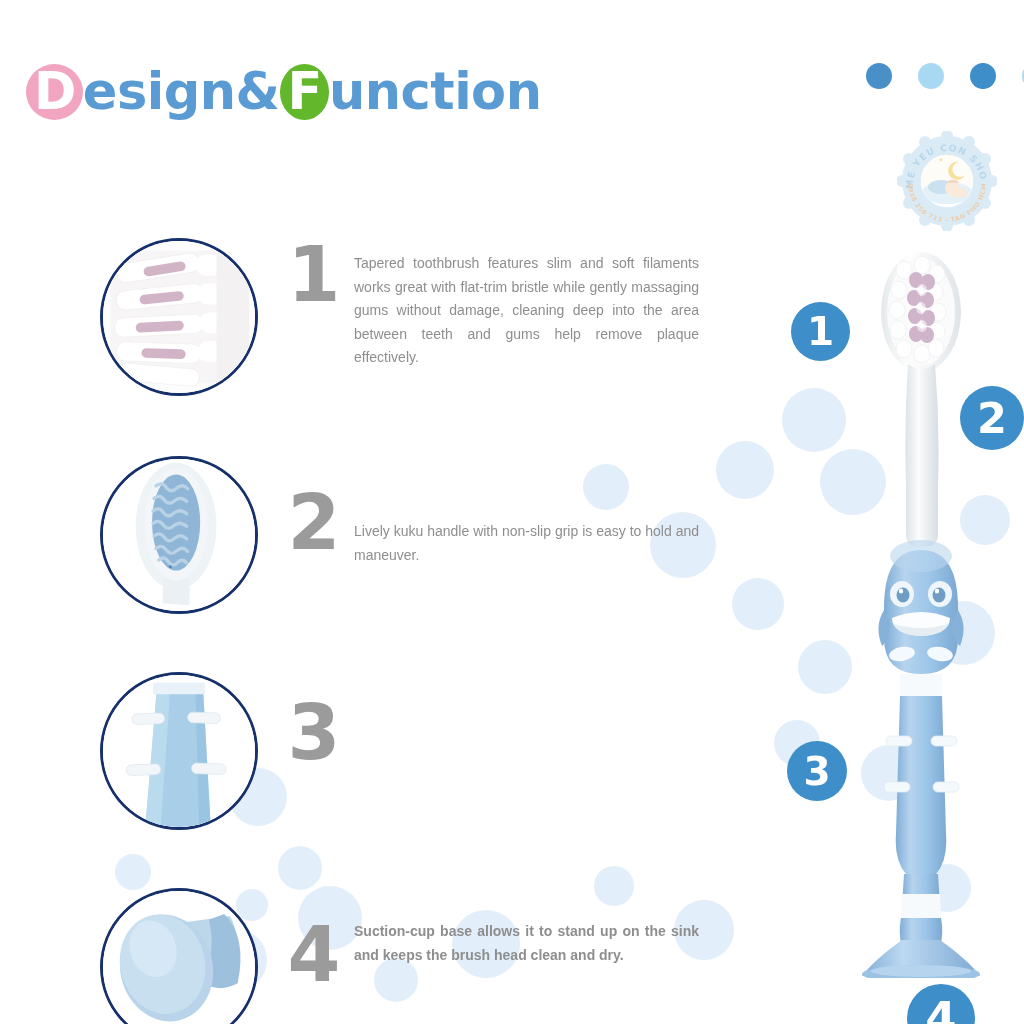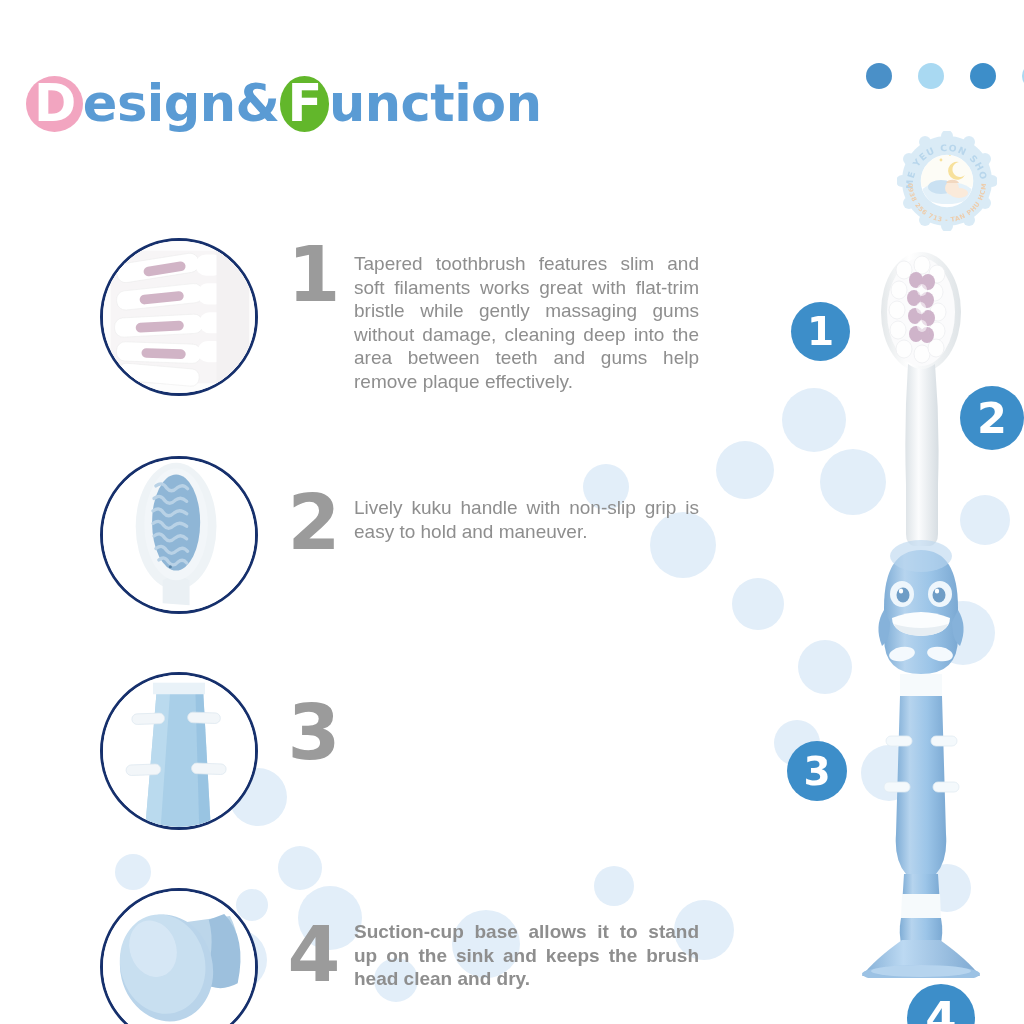--- a/index.html
+++ b/index.html
@@ -43,21 +43,21 @@
   .topdot {
     width: 26px;
     height: 26px;
     border-radius: 50%;
   }
 
   
   #heading {
     position: absolute;
     left: 26px;
-    top: 74px;
+    top: 62px;
     z-index: 5;
     white-space: nowrap;
     font-weight: bold;
     font-size: 51px;
     letter-spacing: -0.5px;
     font-family: "DejaVu Sans", sans-serif;
   }
   .cap-badge {
     position: relative;
     display: inline-block;
@@ -124,29 +124,29 @@
     line-height: 0.82;
     font-family: "DejaVu Sans", sans-serif;
     text-align: center;
     user-select: none;
   }
   .desc {
     flex: 0 0 345px;
     width: 345px;
     margin-left: 12px;
     color: #8e8e8e;
-    font-size: 19px;
+    font-size: 14px;
     line-height: 23.5px;
     text-align: justify;
     font-family: "Liberation Sans", sans-serif;
   }
   #row-1 .num-big { margin-top: 6px; }
   #row-1 .desc { margin-top: 14px; }
   #row-2 .num-big { margin-top: 36px; }
-  #row-2 .desc { margin-top: 40px; }
+  #row-2 .desc { margin-top: 64px; }
   #row-3 .num-big { margin-top: 30px; }
   #row-3 .desc { margin-top: 36px; }
   #row-4 .num-big { margin-top: 36px; }
   #row-4 .desc { margin-top: 32px; font-weight: bold; }
 
   
   .callout {
     position: absolute;
     border-radius: 50%;
     background: #3d8ec9;

